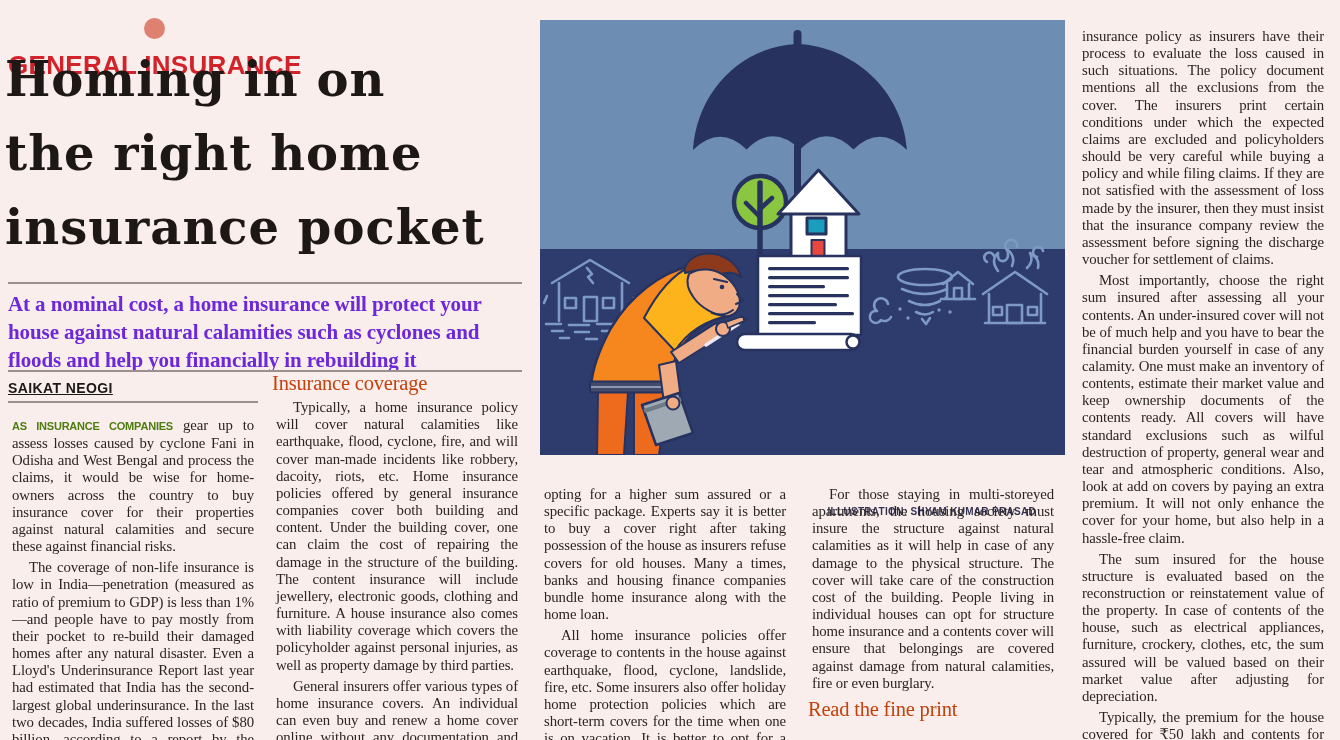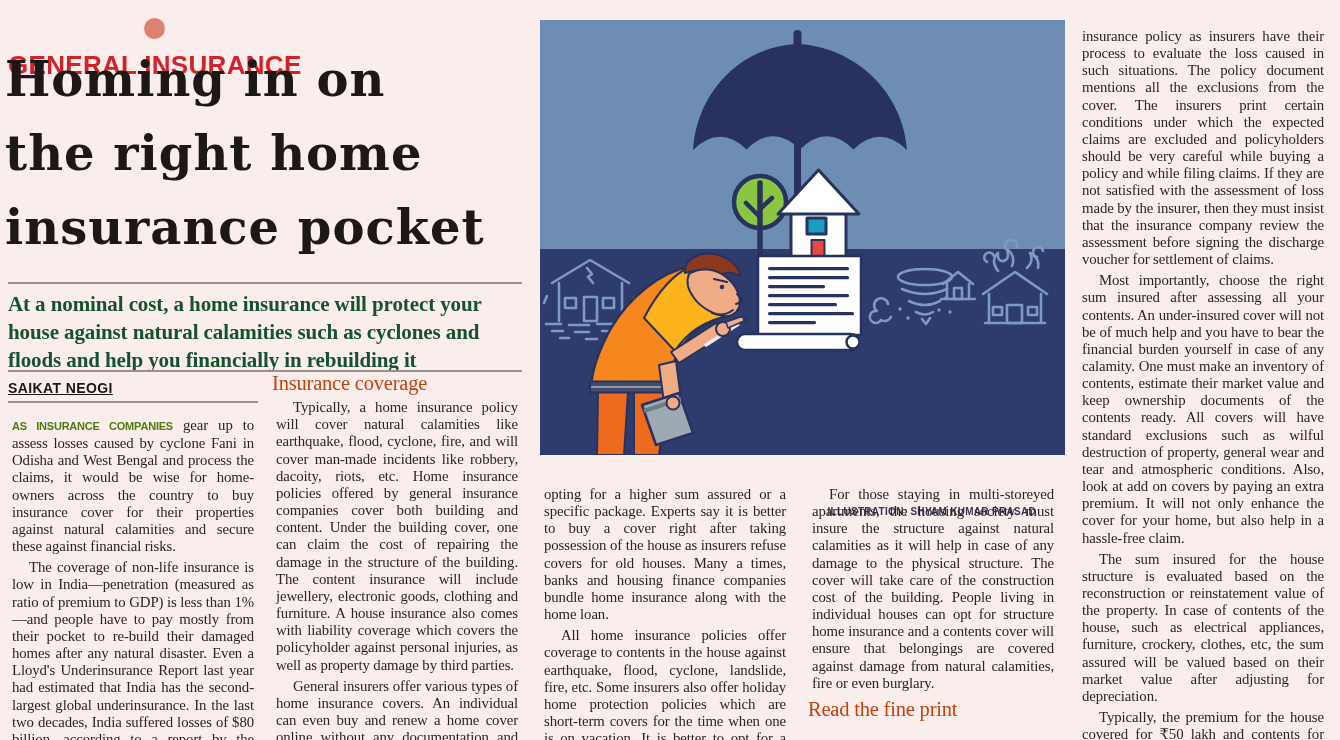--- a/index.html
+++ b/index.html
@@ -41,21 +41,21 @@
     left:5px;top:42px;width:530px;margin:0;
     font-family:"DejaVu Serif","Liberation Serif",serif;font-weight:bold;
     font-size:48px;line-height:74px;letter-spacing:1px;color:#1d1715;
   }
   .headline span{display:block;}
   .rule{height:2px;background:var(--rule_gray);}
   .rule-top{left:8px;top:282px;width:514px;}
   .rule-mid{left:8px;top:370px;width:514px;}
   .standfirst{
     left:8px;top:290px;width:505px;
-    font-weight:bold;font-size:21px;line-height:28px;color:#14532d;letter-spacing:-0.1px;
+    font-weight:bold;font-size:21px;line-height:28px;color:#6d28d9;letter-spacing:-0.1px;
   }
   .byline{
     left:8px;top:380px;
     font-family:"Liberation Sans","DejaVu Sans",sans-serif;font-weight:bold;
     font-size:14px;letter-spacing:.4px;color:#1c1717;text-decoration:underline;
   }
   .byline-rule{left:8px;top:401px;width:250px;height:2px;background:var(--rule_gray);}
   
   .col{
     width:250px;text-align:justify;

